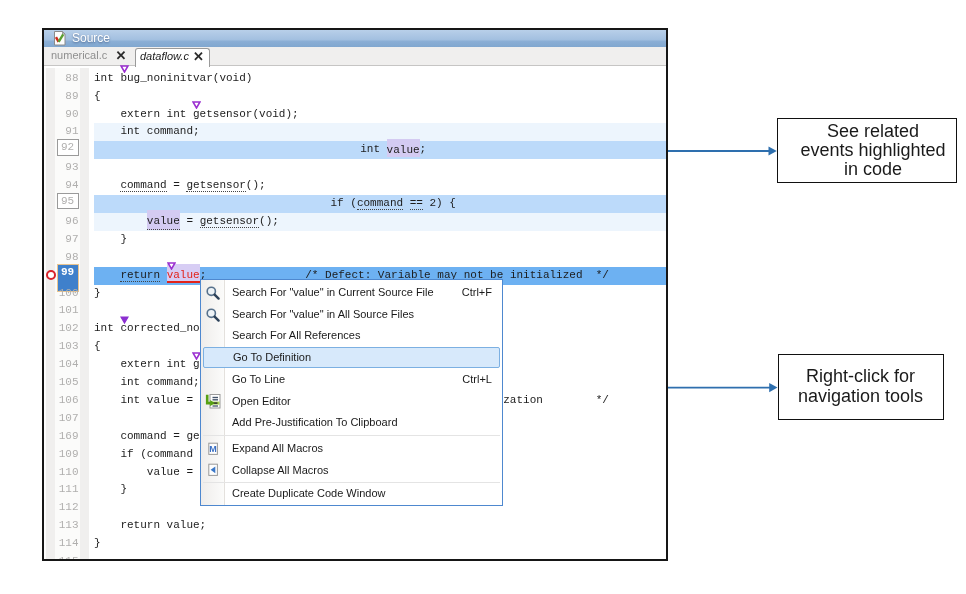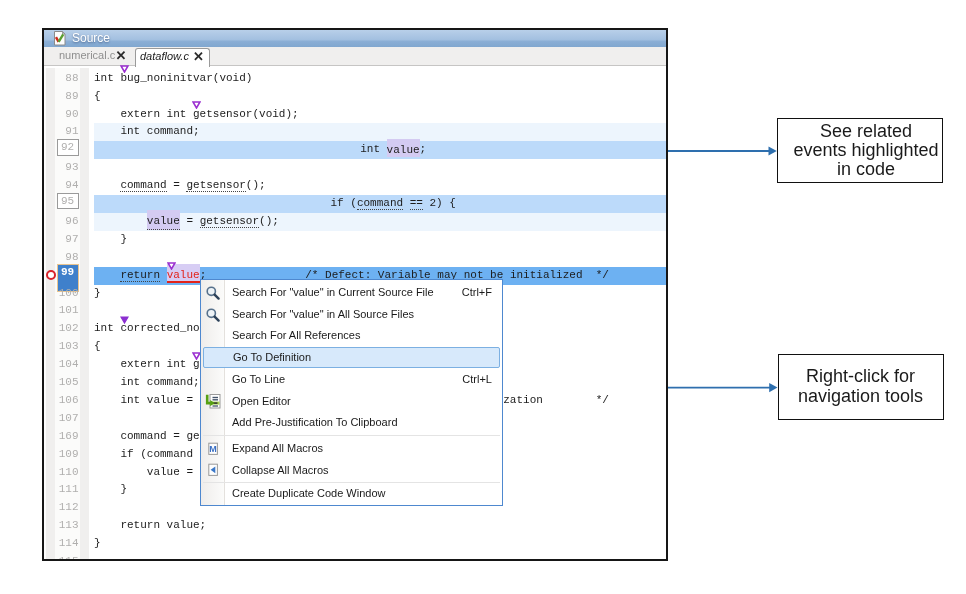--- a/index.html
+++ b/index.html
@@ -11,21 +11,21 @@
 #panel { position:absolute; left:42px; top:28px; width:626px; height:533px;
   border:2px solid #161616; background:#fff; }
 #titlebar { position:absolute; left:0; top:0; right:0; height:22px;
   background:linear-gradient(#b8cfe9 0%, #a3c0e0 45%, #8aaed5 55%, #7aa2cb 100%);
   border-bottom:1px solid #6f96bd; }
 #titlebar .ticon { position:absolute; left:7px; top:0px; }
 #titlebar .ttext { position:absolute; left:28px; top:1px; font-size:12px; color:#fff;
   text-shadow:0 1px 2px rgba(30,50,90,.55); }
 #tabstrip { position:absolute; left:0; top:17px; right:0; height:19px;
   background:#f0efee; border-bottom:1px solid #c6c5c4; }
-.tab1text { position:absolute; left:15px; top:2px; font-size:11px; color:#8f8f8f; }
+.tab1text { position:absolute; left:7px; top:2px; font-size:11px; color:#8f8f8f; }
 .tabx { font-size:13px; color:#2b2b2b; font-weight:bold; }
 #tab1x { position:absolute; left:71.5px; top:1px; }
 #tab2 { position:absolute; left:91px; top:1px; width:75px; height:19px; background:#fff;
   border:1px solid #9a9a9a; border-bottom:none; border-radius:3px 3px 0 0; }
 #tab2 .t2t { position:absolute; left:4px; top:1px; font-size:11px; color:#1a1a1a;font-style:italic; }
 #tab2x { position:absolute; left:57px; top:0px; }
 
 
 #code { position:absolute; left:0; top:38px; width:622px; height:491px;
   background:#fff; overflow:hidden;
@@ -62,21 +62,21 @@
   padding-left:31px; font-size:11px; color:#1a1a1a; white-space:nowrap; }
 .mi.sel { left:2px; right:2px; padding-left:29px; height:21px;
   background:#d7e9fb; border:1px solid #7cb0e2; border-radius:2px; line-height:19.5px; }
 .msc { position:absolute; right:10px; }
 .msep { position:absolute; left:2px; right:2px; height:1px; background:#e4e4e4; }
 .mico { position:absolute; left:3.5px; width:16px; height:16px; }
 
 
 .note { position:absolute; border:1.5px solid #111; background:#fff; text-align:center;
   font-size:18px; color:#1a1a1a; display:flex; flex-direction:column; justify-content:center; }
-#note1 { left:777px; top:118px; width:166px; height:65px; line-height:19px;padding-left:12px; }
+#note1 { left:777px; top:118px; width:180px; height:65px; line-height:19px;padding-left:12px; }
 #note2 { left:777.5px; top:354px; width:166px; height:66px; line-height:19.6px; }
 #arrows { position:absolute; left:0; top:0; width:966px; height:594px; pointer-events:none; z-index:40; }
 </style>
 </head>
 <body>
 <div id="stage">
 
 <div id="panel">
   <div id="titlebar">
     <svg class="ticon" width="17" height="17" viewBox="0 0 17 17">

